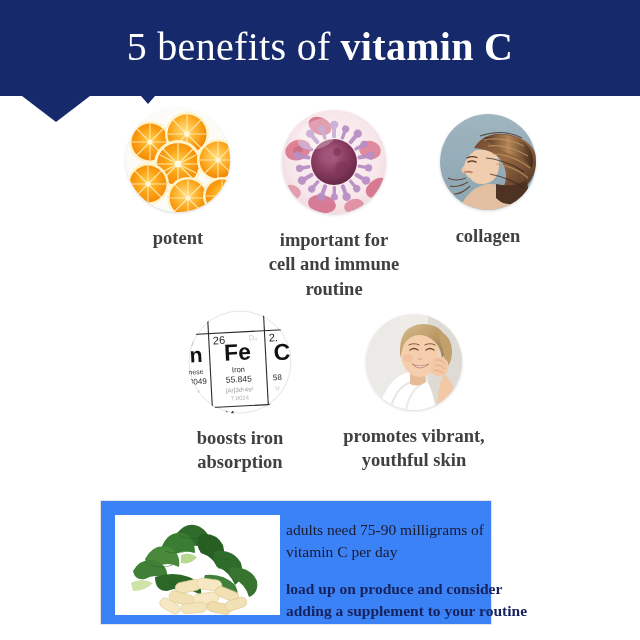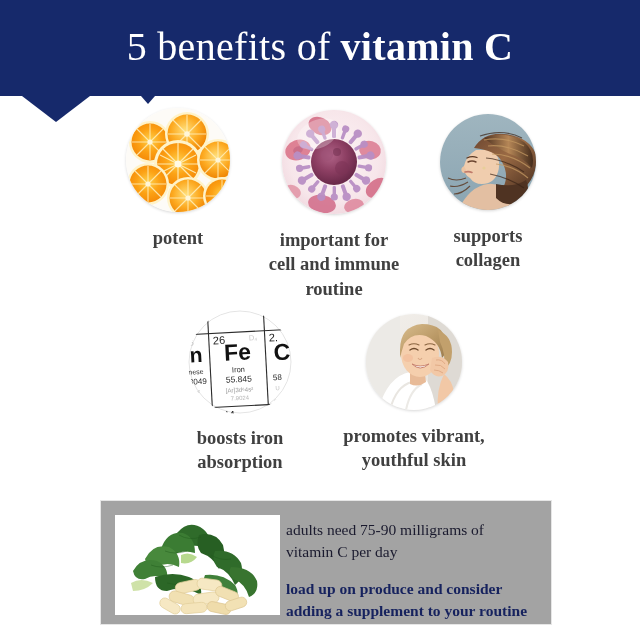--- a/index.html
+++ b/index.html
@@ -84,25 +84,25 @@
     font-weight: 700;
     font-size: 18.5px;
     line-height: 1.32;
   }
 
   
   .info-box {
     position: absolute;
     left: 100px;
     top: 500px;
-    width: 452px;
+    width: 392px;
     height: 125px;
     border: 1px solid #e6e6e6;
     box-sizing: border-box;
-    background: #a3a3a3;
+    background: #3b82f6;
   }
   .info-img {
     position: absolute;
     left: 14px;
     top: 14px;
     width: 165px;
     height: 100px;
   }
   .info-text {
     position: absolute;
@@ -404,21 +404,20 @@
       <g stroke="#5d3c27" stroke-width="1.1" fill="none" opacity="0.85">
         <path d="M26 64 Q16 68 8 64"></path>
         <path d="M28 68 Q18 74 10 72"></path>
         <path d="M30 72 Q22 80 14 80"></path>
       </g>
 
       <circle cx="44" cy="54" r="1.6" fill="#e8cf9a"></circle>
     </svg>
   </div>
   <div class="benefit-label" style="left:-48px; top:110px; width:192px;">
-    <div>supports</div>
     <div>collagen</div>
   </div>
 </div>
 
 <div class="benefit" style="left:188px; top:310px;">
   <div class="circle" style="width:104px;height:104px; box-shadow:none;">
     <svg viewBox="0 0 104 104" preserveAspectRatio="xMidYMid slice">
       <rect width="104" height="104" fill="#ffffff"></rect>
 
       <circle cx="52" cy="52" r="51" fill="none" stroke="#e4e4e4" stroke-width="1"></circle>

